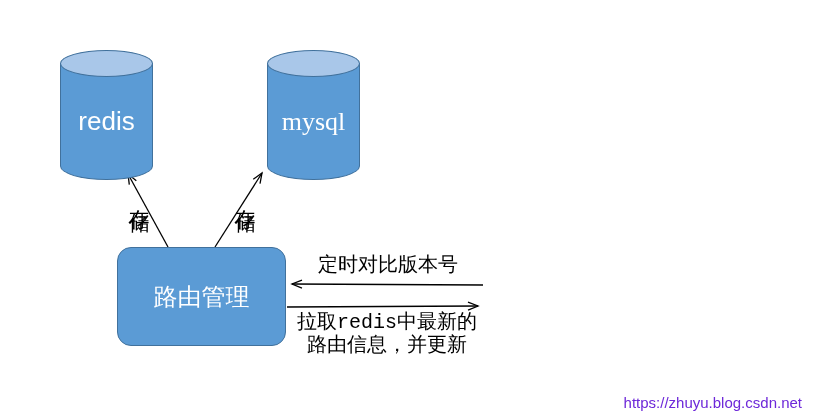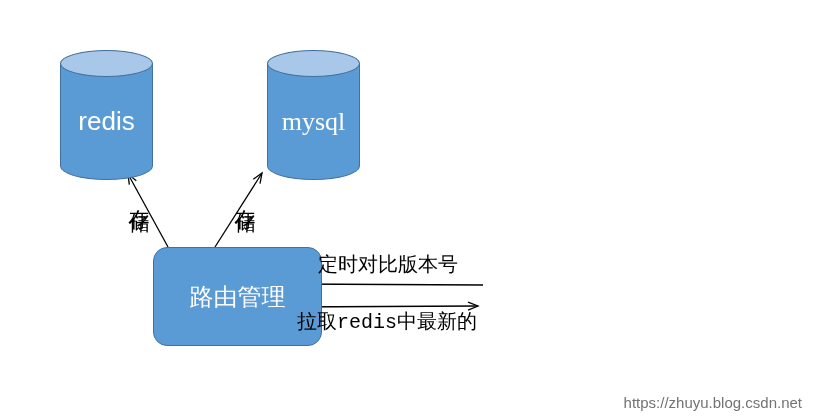--- a/index.html
+++ b/index.html
@@ -61,21 +61,20 @@
     left: 117px; top: 247px;
     width: 169px; height: 99px;
     background: #5b9bd5;
     border: 1.5px solid #41719c;
     border-radius: 14px;
     display: flex;
     align-items: center;
     justify-content: center;
     color: #ffffff;
     font-size: 24px;
-    margin-left: 36px;
   }
 
   
   .store-label {
     position: absolute;
     writing-mode: vertical-rl;
     text-orientation: upright;
     font-size: 21px;
     line-height: 23px;
     color: #000000;
@@ -114,21 +113,21 @@
   }
   .gateway-1 { left: 13px;  top: 14px; }
   .gateway-2 { left: 149px; top: 14px; }
   .gateway-3 { left: 13px;  top: 96px; }
   .gateway-n { left: 149px; top: 96px; }
 
   
   .watermark {
     position: absolute;
     right: 12px; bottom: 6px;
-    color: #737373;
+    color: #6d28d9;
     font-size: 15px;
     text-align: right;
   }
 </style>
 </head>
 <body>
 
 <div class="stage">
 
   <svg class="edges-svg" viewBox="0 0 814 417" xmlns="http://www.w3.org/2000/svg">
@@ -158,18 +157,19 @@
   <div class="store-label" style="left:128px; top:193px;">存储</div>
   <div class="store-label" style="left:234px; top:193px;">存储</div>
 
   <div class="route-box">
     <span>路由管理</span>
   </div>
 
   <div class="edge-label edge-label-compare">定时对比版本号</div>
   <div class="edge-label edge-label-pull">
     <div>拉取redis中最新的</div>
+    <div>路由信息，并更新</div>
   </div>
 
 
   <div class="watermark">https://zhuyu.blog.csdn.net</div>
 
 </div>
 
 </body></html>

